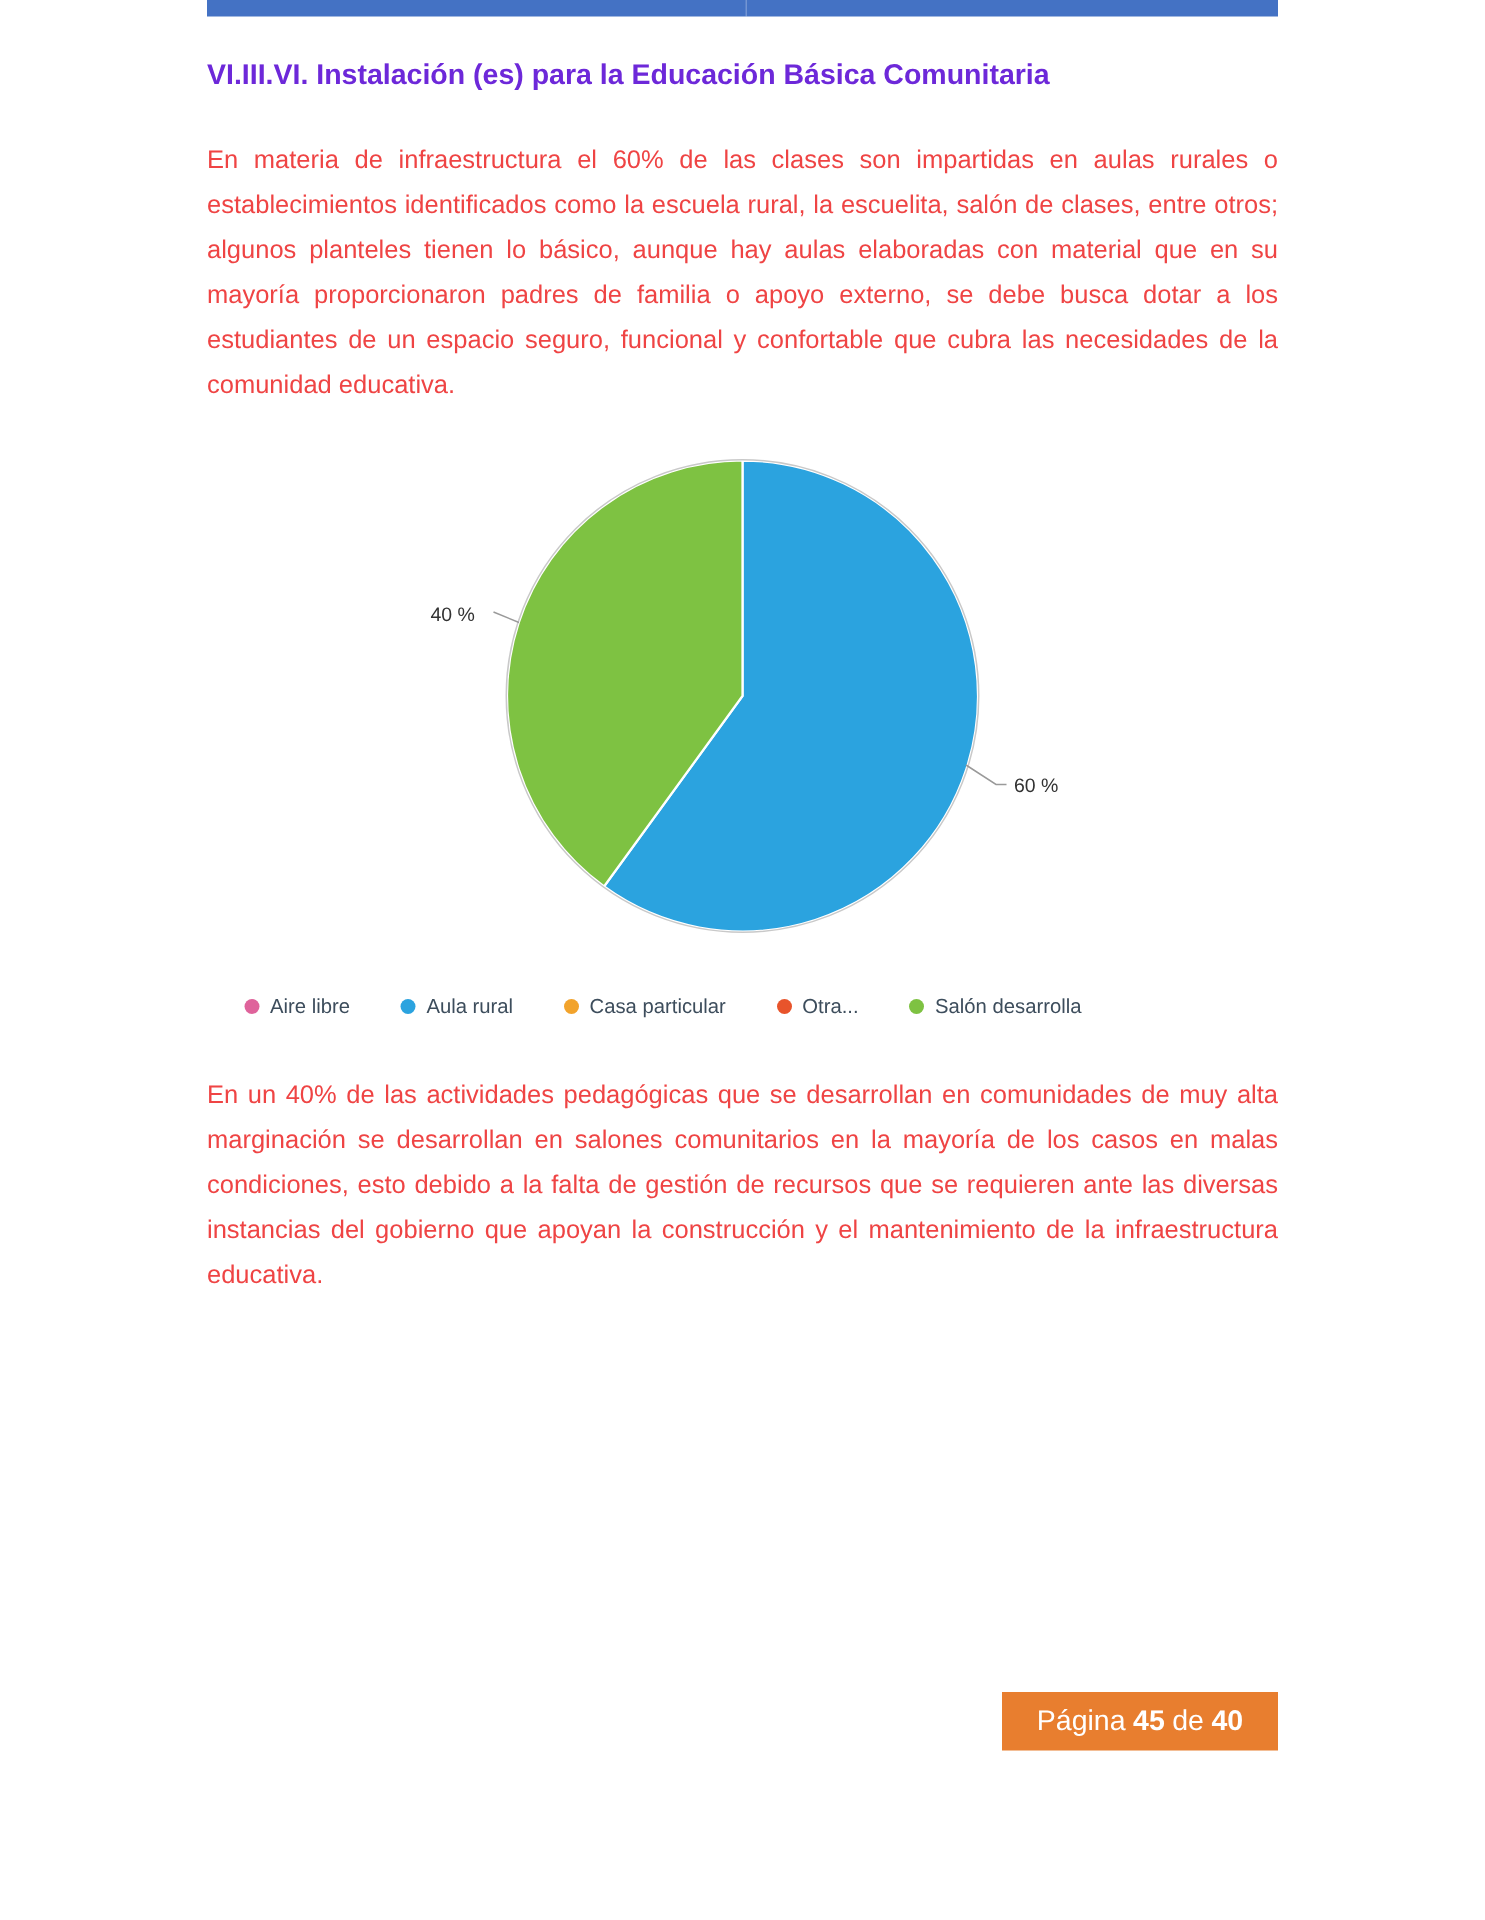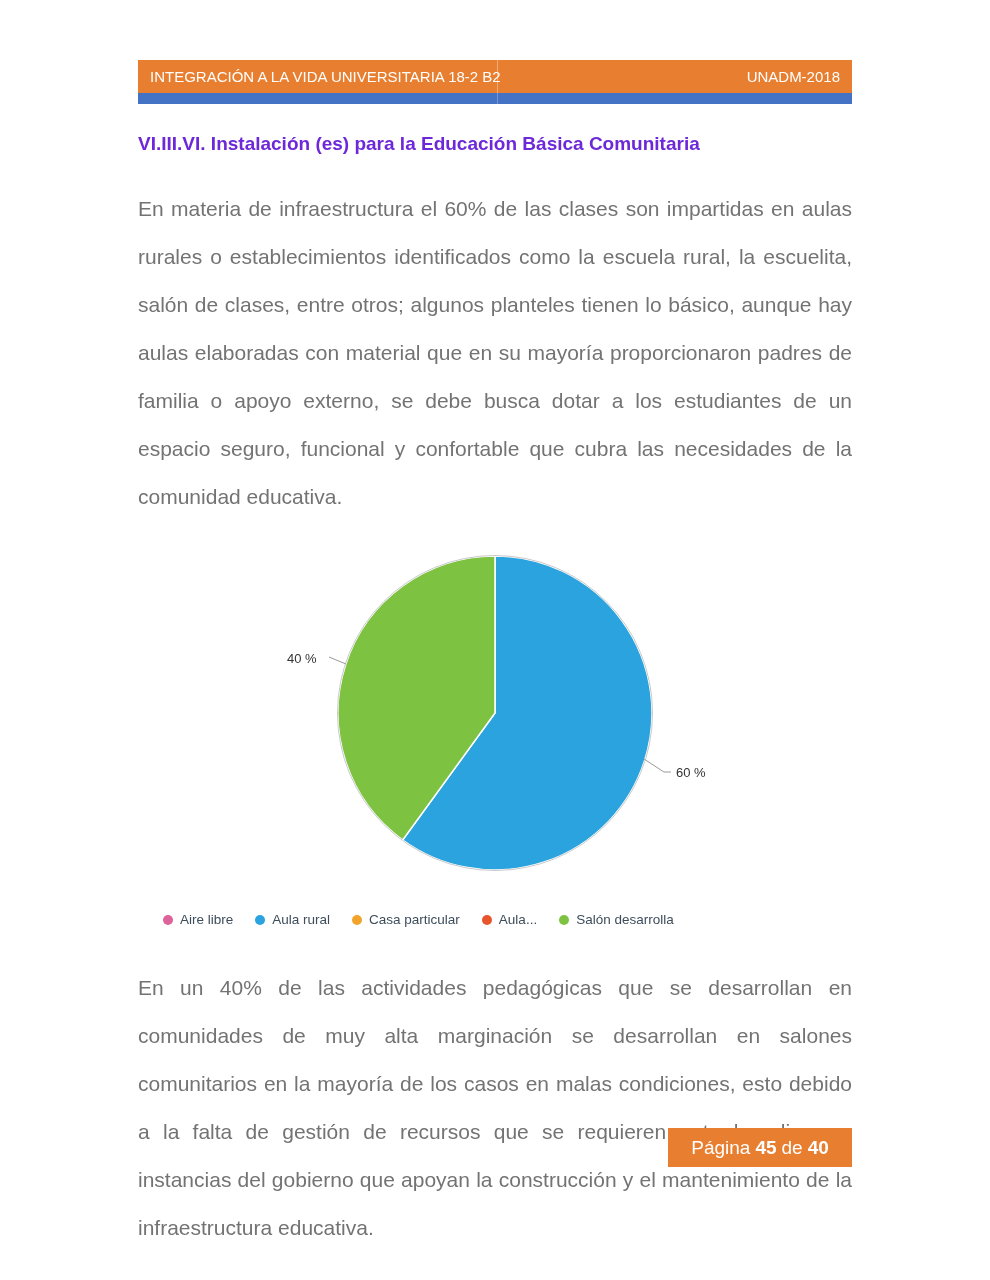--- a/index.html
+++ b/index.html
@@ -53,23 +53,23 @@
     background: rgba(255,255,255,0.25);
   }
   
   .heading {
     margin-top: 29px;
     font-size: 19px;
     font-weight: bold;
     color: #6d28d9;
   }
   .para {
-    font-size: 21px;
-    line-height: 48px;
-    color: #737373;
+    font-size: 17px;
+    line-height: 30px;
+    color: #ef4444;
     text-align: justify;
   }
   .para-1 { margin-top: 30px; }
   .para-2 { margin-top: 37px; }
   
   .chart-title {
     margin: 46px auto 0 auto;
     max-width: 580px;
     text-align: center;
     font-size: 16.5px;
@@ -88,21 +88,21 @@
   .leader {
     stroke: #9a9a9a;
     stroke-width: 1;
     fill: none;
   }
   .legend {
     margin-top: 26px;
     padding-left: 25px;
     display: flex;
     align-items: center;
-    gap: 22px;
+    gap: 34px;
   }
   .legend-item {
     display: flex;
     align-items: center;
     gap: 7px;
   }
   .legend-dot {
     width: 10px;
     height: 10px;
     border-radius: 50%;
@@ -137,25 +137,20 @@
     gap: 5px;
   }
   .footer-box .b { font-weight: bold; }
 </style>
 </head>
 <body>
 
 <div class="page">
   <div class="column">
 
-    <div class="header-bar">
-      <span>INTEGRACIÓN A LA VIDA UNIVERSITARIA 18-2 B2</span>
-      <span>UNADM-2018</span>
-      <div class="header-divider"></div>
-    </div>
     <div class="accent-bar">
       <div class="accent-divider"></div>
     </div>
 
     <div class="heading">VI.III.VI. Instalación (es) para la Educación Básica Comunitaria</div>
 
     <div class="para para-1">En materia de infraestructura el 60% de las clases son impartidas en aulas rurales o establecimientos identificados como la escuela rural, la escuelita, salón de clases, entre otros; algunos planteles tienen lo básico, aunque hay aulas elaboradas con material que en su mayoría proporcionaron padres de familia o apoyo externo, se debe busca dotar a los estudiantes de un espacio seguro, funcional y confortable que cubra las necesidades de la comunidad educativa.</div>
 
 
     <svg class="pie-svg" width="714" height="345" viewBox="0 0 714 345" xmlns="http://www.w3.org/2000/svg">
@@ -178,21 +173,21 @@
         <div class="legend-item">
           <span class="legend-dot" style="background: rgb(43, 163, 223);"></span>
           <span class="legend-label">Aula rural</span>
         </div>
         <div class="legend-item">
           <span class="legend-dot" style="background: rgb(242, 163, 44);"></span>
           <span class="legend-label">Casa particular</span>
         </div>
         <div class="legend-item">
           <span class="legend-dot" style="background: rgb(232, 84, 43);"></span>
-          <span class="legend-label">Aula...</span>
+          <span class="legend-label">Otra...</span>
         </div>
         <div class="legend-item">
           <span class="legend-dot" style="background: rgb(126, 194, 66);"></span>
           <span class="legend-label">Salón desarrolla</span>
         </div>
       </div>
 
 
     <div class="para para-2">En un 40% de las actividades pedagógicas que se desarrollan en comunidades de muy alta marginación se desarrollan en salones comunitarios en la mayoría de los casos en malas condiciones, esto debido a la falta de gestión de recursos que se requieren ante las diversas instancias del gobierno que apoyan la construcción y el mantenimiento de la infraestructura educativa.</div>
 

